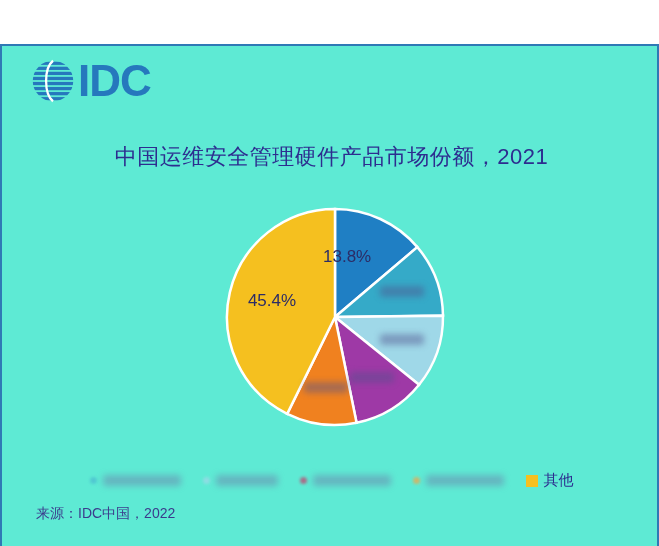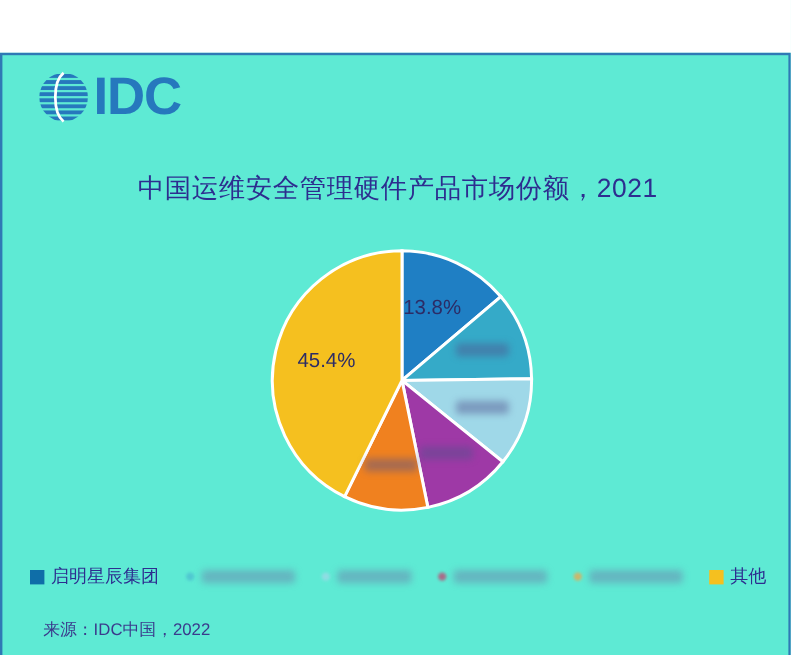--- a/index.html
+++ b/index.html
@@ -48,21 +48,21 @@
   .legend-label{
     font-size:15px;color:#2d2d8f;white-space:nowrap;
     font-family:"Liberation Sans","DejaVu Sans",sans-serif;
   }
   .legend-item.redacted .legend-swatch{width:7px;height:7px;border-radius:50%;opacity:.75;filter:blur(1.4px);}
   .legend-item.redacted .legend-label{
     color:transparent;background:rgba(110,110,165,.42);
     filter:blur(3px);border-radius:3px;height:11px;
   }
   
-  .footer{position:absolute;left:34px;top:467px;}
+  .footer{position:absolute;left:34px;top:456px;}
   .footer-line{
     font-size:14px;color:#3b3b8c;line-height:22px;
     font-family:"Liberation Sans","DejaVu Sans",sans-serif;
   }
 </style>
 </head>
 <body>
 
 <div class="card">
 
@@ -96,34 +96,30 @@
       <g id="pie-slices">
           <path d="M 111 111 L 111.00 3.00 A 108 108 0 0 1 193.34 41.12 Z" fill="#1f7fc4" stroke="#ffffff" stroke-width="2.5"></path>
           <path d="M 111 111 L 193.34 41.12 A 108 108 0 0 1 218.99 109.64 Z" fill="#35aac8" stroke="#ffffff" stroke-width="2.5"></path>
           <path d="M 111 111 L 218.99 109.64 A 108 108 0 0 1 195.07 178.79 Z" fill="#9fd8e8" stroke="#ffffff" stroke-width="2.5"></path>
           <path d="M 111 111 L 195.07 178.79 A 108 108 0 0 1 132.57 216.82 Z" fill="#9e39a6" stroke="#ffffff" stroke-width="2.5"></path>
           <path d="M 111 111 L 132.57 216.82 A 108 108 0 0 1 63.18 207.84 Z" fill="#f0811f" stroke="#ffffff" stroke-width="2.5"></path>
           <path d="M 111 111 L 63.18 207.84 A 108 108 0 0 1 111.00 3.00 Z" fill="#f5c01f" stroke="#ffffff" stroke-width="2.5"></path>
         </g>
     </svg>
     <div id="pie-labels">
-        <div class="slice-label big" style="left: 334px; top: 41.195px;">13.8%</div>
+        <div class="slice-label big" style="left: 321px; top: 41.195px;">13.8%</div>
         <div class="slice-label redacted" style="width: 44px; left: 377.757px; top: 80.0139px;">&nbsp;</div>
         <div class="slice-label redacted" style="width: 44px; left: 378.364px; top: 128.301px;">&nbsp;</div>
         <div class="slice-label redacted" style="width: 44px; left: 348.053px; top: 165.893px;">&nbsp;</div>
         <div class="slice-label redacted" style="width: 44px; left: 301.844px; top: 175.69px;">&nbsp;</div>
         <div class="slice-label big" style="left: 245.897px; top: 85.2689px;">45.4%</div>
       </div>
   </div>
 
   <div class="legend" id="legend">
-      <div class="legend-item">
-        <span class="legend-swatch" style="background: rgb(15, 110, 168);"></span>
-        <span class="legend-label">启明星辰集团</span>
-      </div>
       <div class="legend-item redacted">
         <span class="legend-swatch" style="background: rgb(76, 188, 208);"></span>
         <span class="legend-label" style="width: 78px; display: inline-block;">&nbsp;</span>
       </div>
       <div class="legend-item redacted">
         <span class="legend-swatch" style="background: rgb(159, 216, 232);"></span>
         <span class="legend-label" style="width: 62px; display: inline-block;">&nbsp;</span>
       </div>
       <div class="legend-item redacted">
         <span class="legend-swatch" style="background: rgb(194, 66, 111);"></span>

